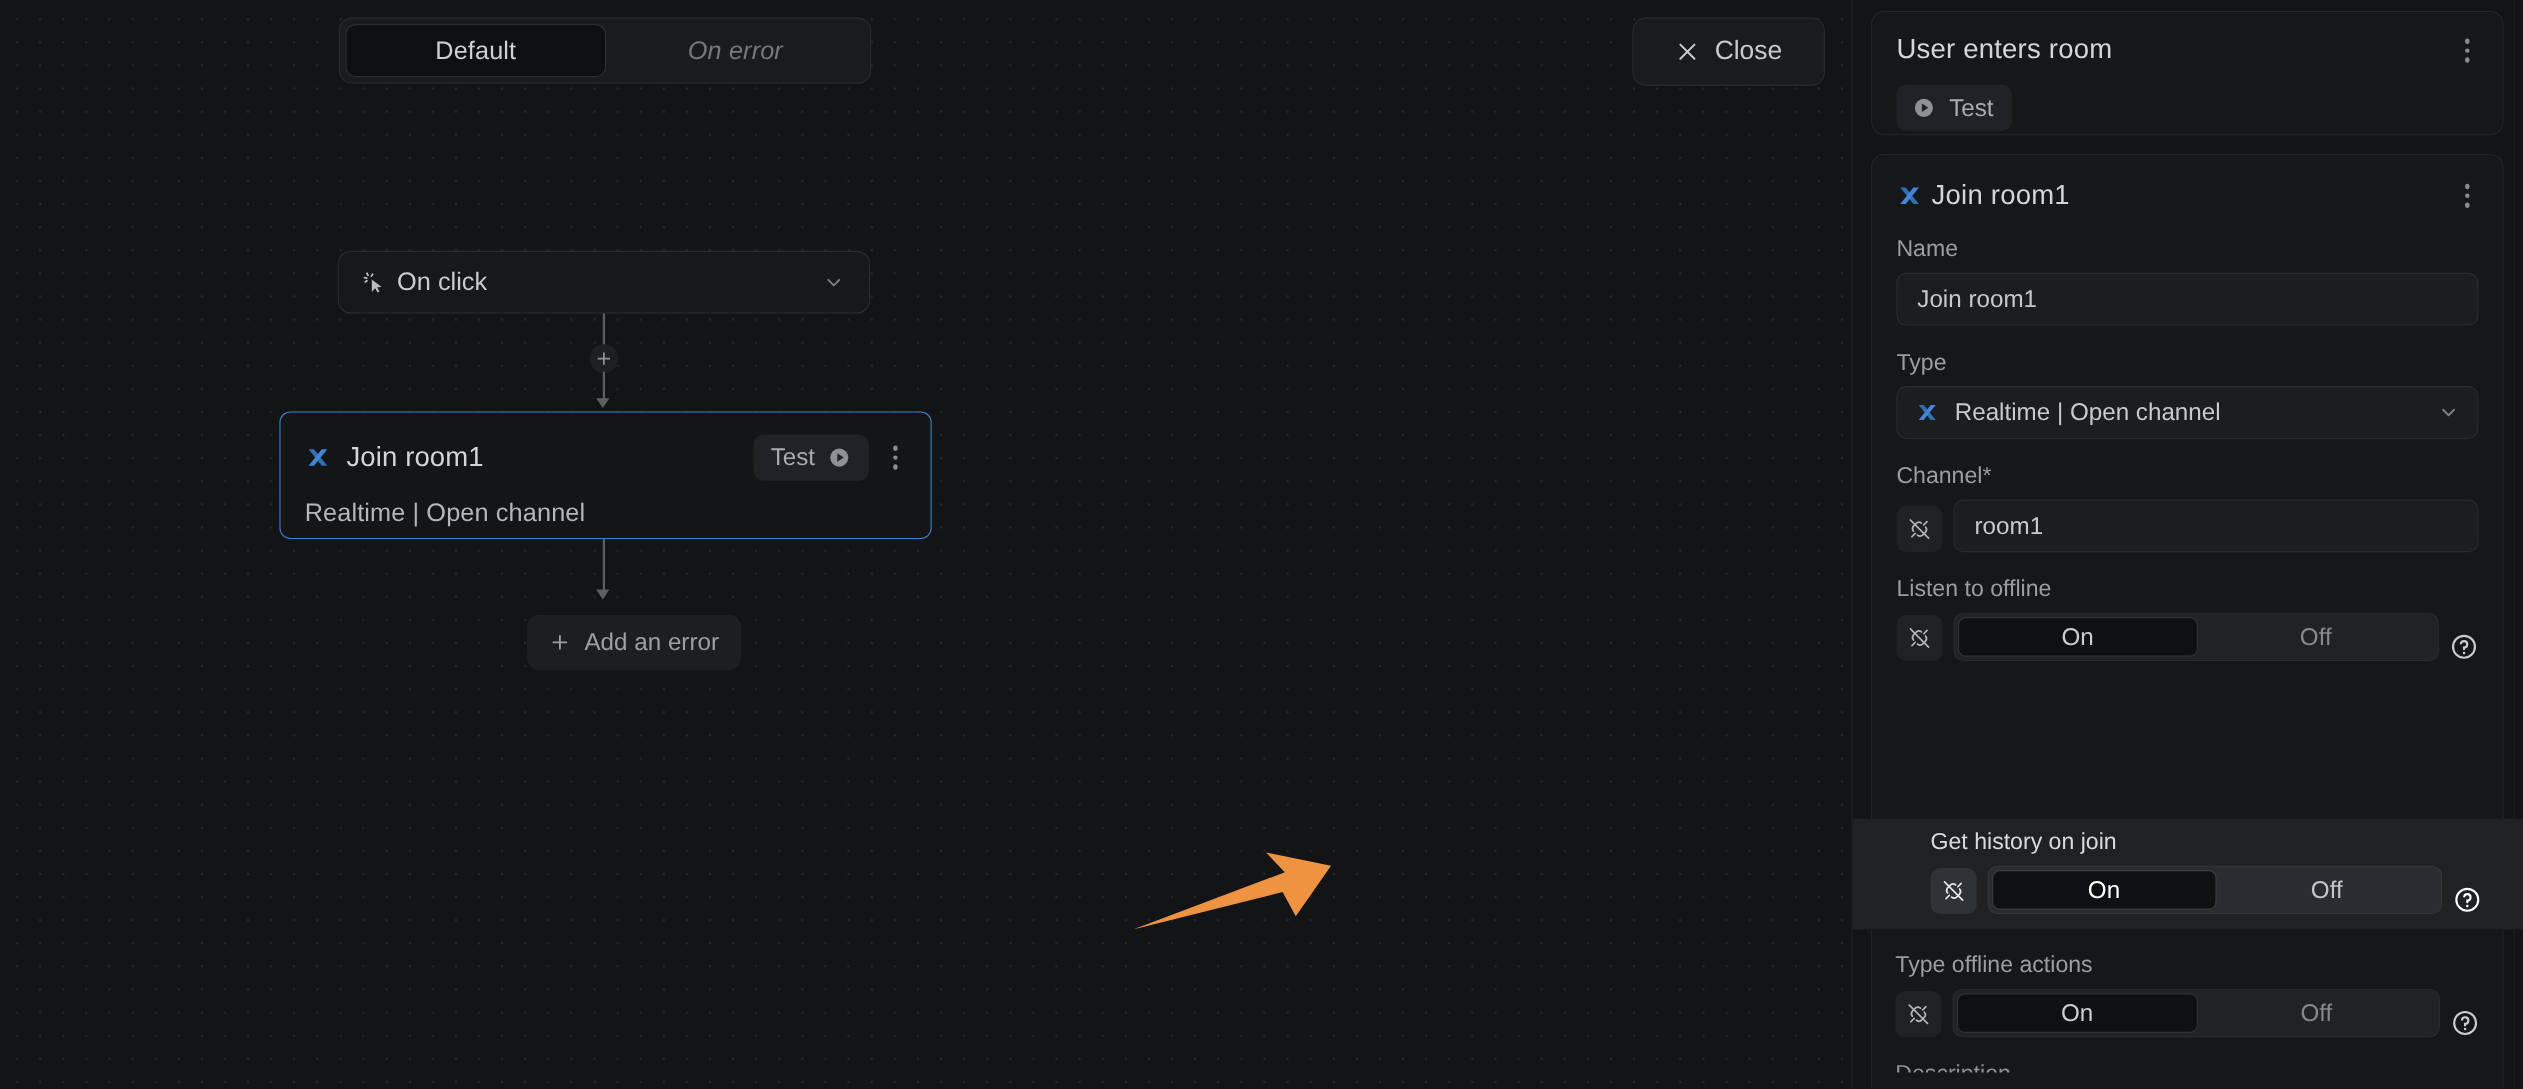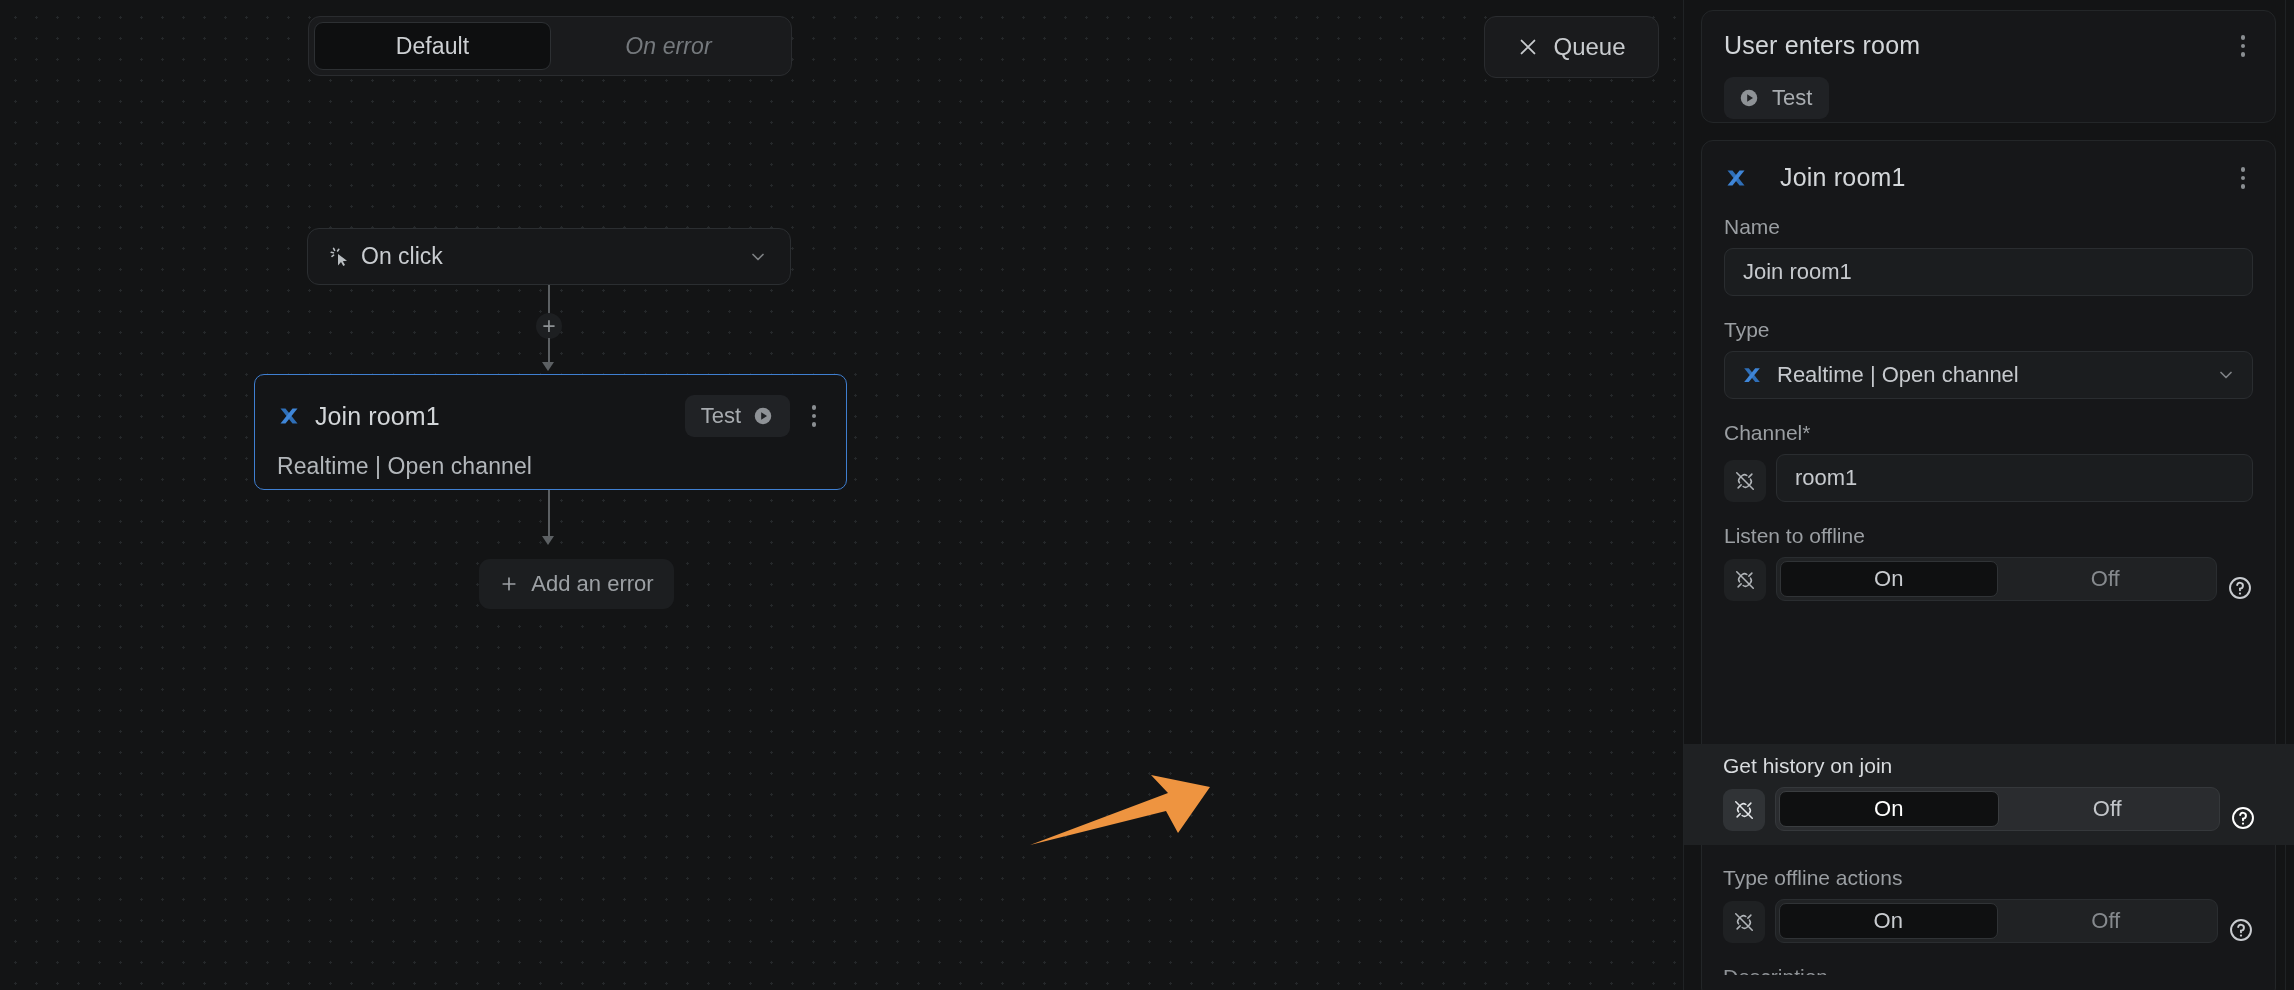--- a/index.html
+++ b/index.html
@@ -97,21 +97,21 @@
   }
   .panel-scroll-line { position: absolute; right: 8px; top: 0; width: 1px; height: 990px; background: #1f2224; }
 
   .card {
     position: absolute; left: 17px; width: 575px;
     background: #161719; border: 1px solid #232628; border-radius: 12px;
   }
   #card-trigger { top: 10px; height: 113px; padding: 20px 22px; }
   #card-action  { top: 140px; height: 860px; padding: 22px 22px 0 22px; }
 
-  .card-head { display: flex; align-items: center; gap: 32px; }
+  .card-head { display: flex; align-items: center; gap: 8px; }
   .card-title { color: #d3d6d9; font-size: 25px; letter-spacing: .2px; }
   .card-head .spacer { flex: 1; }
 
   .test-chip-panel {
     display: inline-flex; align-items: center; gap: 12px; margin-top: 16px;
     background: #202225; border-radius: 9px; padding: 8px 17px 8px 14px;
     color: #a8acb0; font-size: 22px; cursor: pointer;
   }
 
   .field-label { color: #9a9ea2; font-size: 21px; margin: 22px 0 9px 0; }
@@ -173,21 +173,21 @@
 
     <div class="seg-wrap">
       <div class="seg-btn active">Default</div>
       <div class="seg-btn idle">On error</div>
     </div>
 
     <div class="close-btn">
       <svg class="close-x" viewBox="0 0 24 24" fill="none" stroke="#c8cbce" stroke-width="2" stroke-linecap="round">
         <path d="M5 5 L19 19 M19 5 L5 19"></path>
       </svg>
-      <span>Queue</span>
+      <span>Close</span>
     </div>
 
     <div class="trigger-node">
       <svg width="24" height="24" viewBox="0 0 24 24" fill="none" stroke="#b9bdc1" stroke-width="1.6" stroke-linecap="round" stroke-linejoin="round">
         <path d="M10 9 L10 20.5 L13 17 L15.3 21 L17 20 L14.8 16.2 L19 15.8 Z" fill="#b9bdc1" stroke="none"></path>
         <path d="M5.6 3.4 L6.6 5.3 M3.3 7.3 L5.4 7.8 M10.8 4.3 L9.6 6 M4 11.3 L5.6 10.2"></path>
       </svg>
       <span class="trigger-label">On click</span>
       <svg class="chev" viewBox="0 0 24 24" fill="none" stroke="#b4b8bc" stroke-width="2" stroke-linecap="round" stroke-linejoin="round">
         <path d="M6 9 L12 15 L18 9"></path>
@@ -323,21 +323,21 @@
           <span class="opt off">Off</span>
         </span>
         <svg class="help" viewBox="0 0 24 24" fill="none" stroke="#c9ccd0" stroke-width="1.8">
           <circle cx="12" cy="12" r="9.2"></circle>
           <path d="M9.4 9.2 A2.7 2.7 0 1 1 12 12.6 L12 14" stroke-linecap="round"></path>
           <circle cx="12" cy="17.1" r="1.05" fill="#c9ccd0" stroke="none"></circle>
         </svg>
       </div>
     </div>
 
-    <div class="hl-row" style="top:744px;">
+    <div class="hl-row" style="top:744px;padding-left:32px;">
       <div class="hl-inner">
         <div class="field-label">Get history on join</div>
         <div class="bind-row" style="margin-top:9px;">
           <span class="plug-btn">
             <svg width="22" height="22" viewBox="0 0 24 24" fill="none" stroke="#e2e5e8" stroke-width="1.7" stroke-linecap="round" stroke-linejoin="round">
               <path d="M16.2 7.8 L19.5 4.5 M7.8 16.2 L4.5 19.5"></path>
               <path d="M18 10 A4 4 0 0 1 18 15 L15 18 A4 4 0 0 1 10 18"></path>
               <path d="M6 14 A4 4 0 0 1 6 9 L9 6 A4 4 0 0 1 14 6"></path>
               <path d="M3 3 L21 21"></path>
             </svg>

